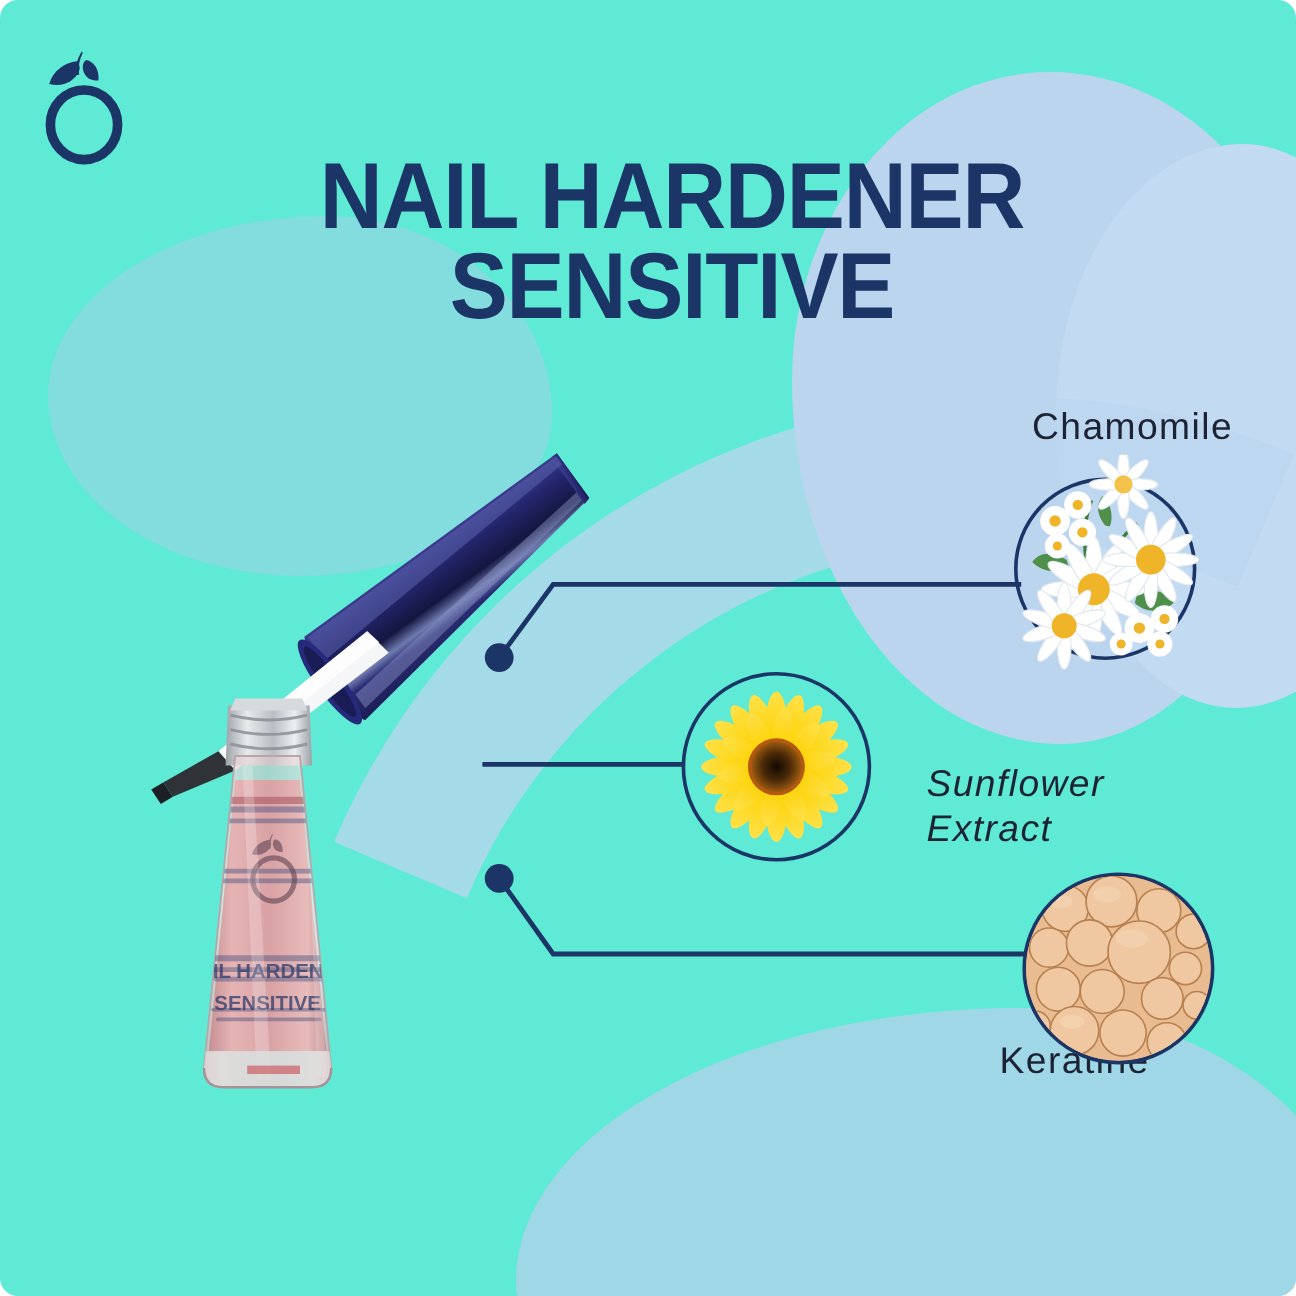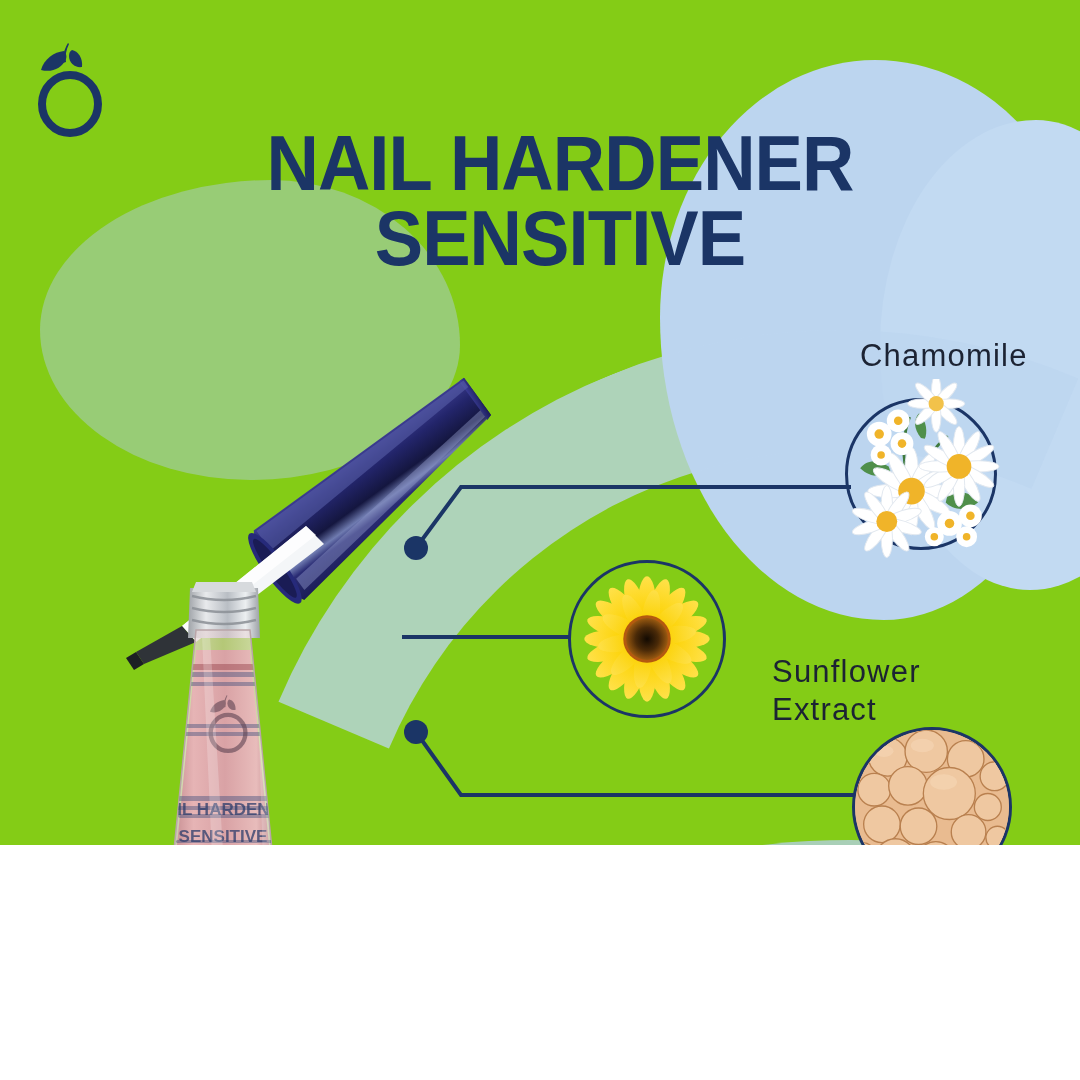--- a/index.html
+++ b/index.html
@@ -1,22 +1,23 @@
 <!DOCTYPE html>
 <html><head>
 <meta charset="utf-8">
 <style>
   html,body{margin:0;padding:0;background:#ffffff;}
   body{font-family:"Liberation Sans", sans-serif;}
 
   #poster{
     position:relative;
-    width:1080px;height:845px;
+    width:1080px;height:1080px;
     overflow:hidden;
-    background:#84cc16;
+    background:#5eead4;
+    border-radius:15px;
   }
 
   
   .bg-layer{position:absolute;inset:0;overflow:hidden;}
   .blob{position:absolute;border-radius:50%;}
   .blob-a{width:430px;height:560px;left:660px;top:60px;background:#bcd5ef;border-radius:50% 50% 48% 52%/46% 44% 56% 54%;}
   .blob-b{width:300px;height:470px;left:880px;top:120px;background:#c2daf2;border-radius:52% 48% 50% 50%/48% 50% 50% 52%;}
   .swirl-c{position:absolute;width:980px;height:980px;left:230px;top:330px;border-radius:50%;
            border:120px solid #bdd6f0;border-color:#bdd6f0 transparent transparent transparent;
            transform:rotate(-22deg);opacity:.75;}
@@ -54,21 +55,21 @@
     font-family:"Liberation Sans", sans-serif;
     font-weight:300;font-size:31px;letter-spacing:1.2px;line-height:1.22;
     white-space:pre-line;
   }
 
   
   #circle-chamomile{left:845px;top:398px;width:152px;height:152px;}
   #label-chamomile{left:860px;top:337px;}
   
   #circle-sunflower{left:568px;top:560px;width:158px;height:158px;}
-  #label-sunflower{left:772px;top:653px;}
+  #label-sunflower{left:772px;top:634px;font-style:italic;}
   
   #circle-keratine{left:852px;top:727px;width:160px;height:160px;background:#e8b98d;}
   #label-keratine{left:833px;top:865px;}
 
   .art{position:absolute;inset:-22px;pointer-events:none;}
   .art-in{position:absolute;inset:0;}
 
   
   #connectors{position:absolute;left:0;top:0;width:1080px;height:1080px;pointer-events:none;}
 

